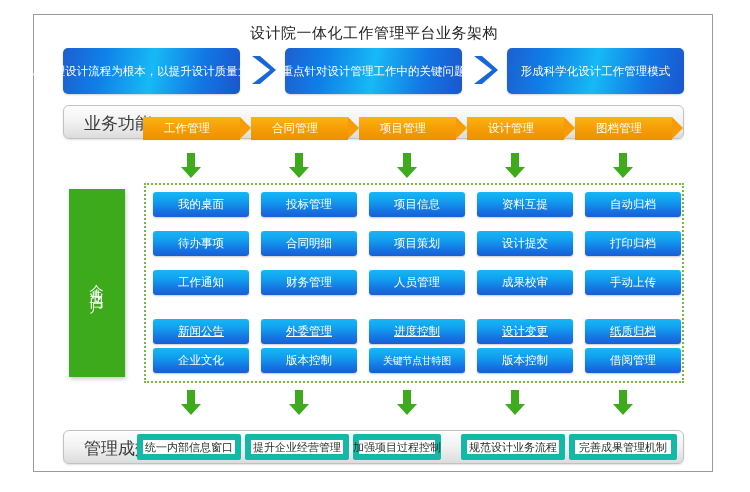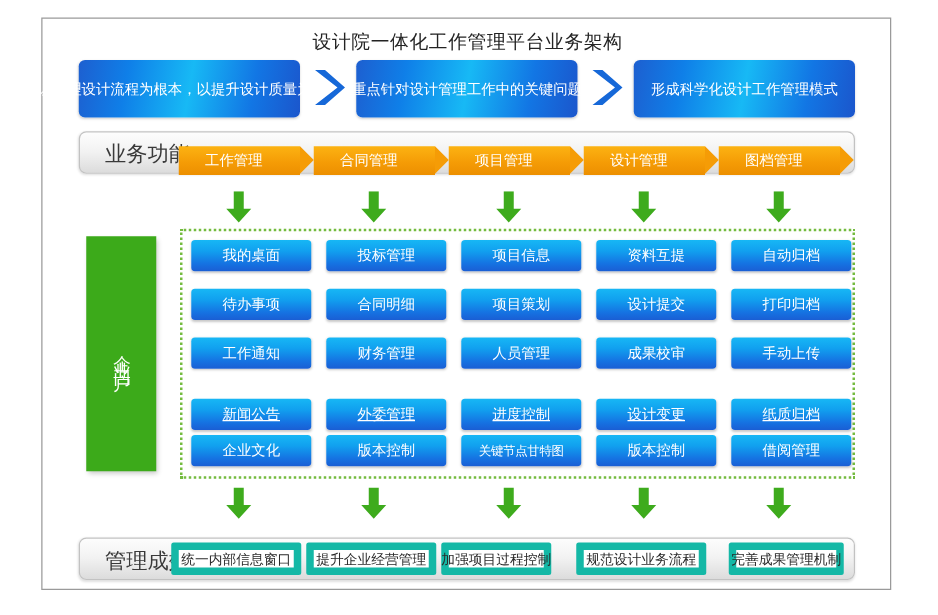--- a/index.html
+++ b/index.html
@@ -207,21 +207,21 @@
     background: #ffffff;
     color: #2a2a2a;
     font-size: 11px;
     display: flex; align-items: center; justify-content: center;
     white-space: nowrap;
   }
   .outcome.o0 { left: 103px; width: 104px; }
   .outcome.o1 { left: 211px; width: 104px; }
   .outcome.o2 { left: 319px; width: 88px; }
   .outcome.o3 { left: 427px; width: 104px; }
-  .outcome.o4 { left: 549px; width: 92px; }
+  .outcome.o4 { left: 535px; width: 108px; }
 </style>
 </head>
 <body>
 
 <div id="root">
   <div class="frame">
 
     <div class="title">设计院一体化工作管理平台业务架构</div>
 
     <div class="banner-row">

